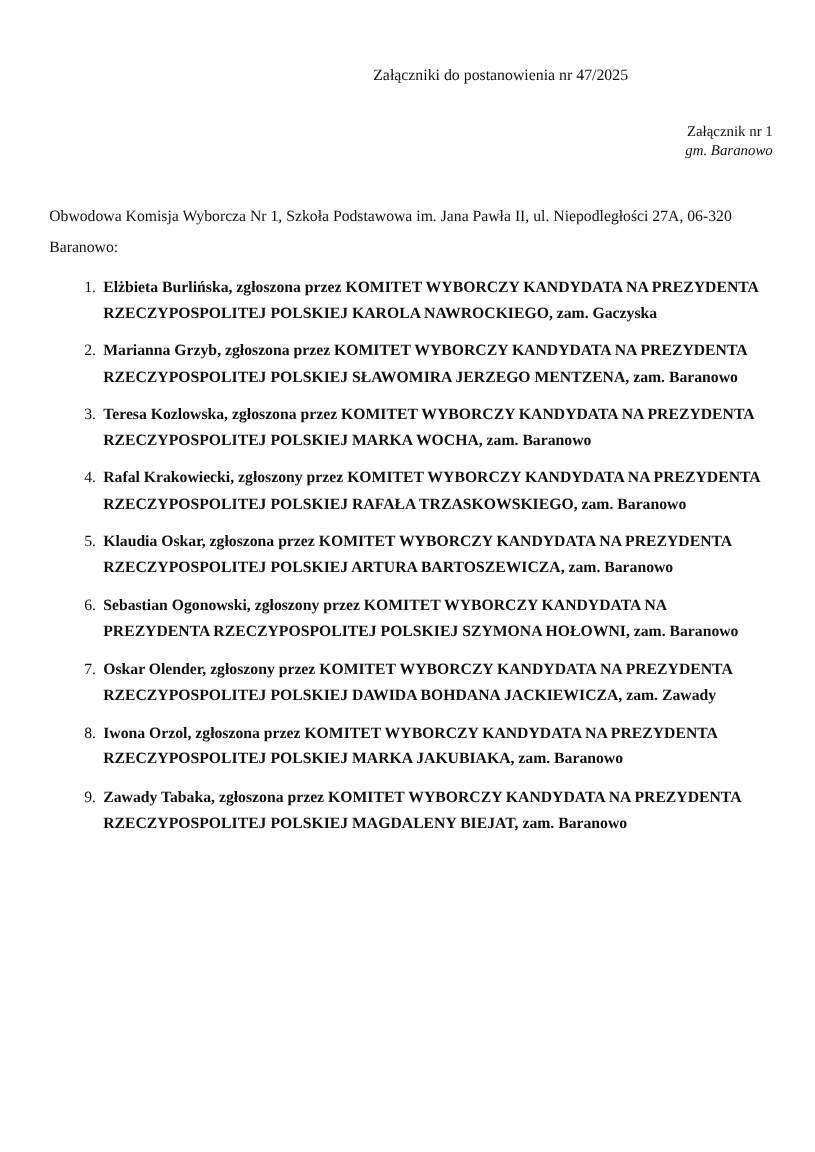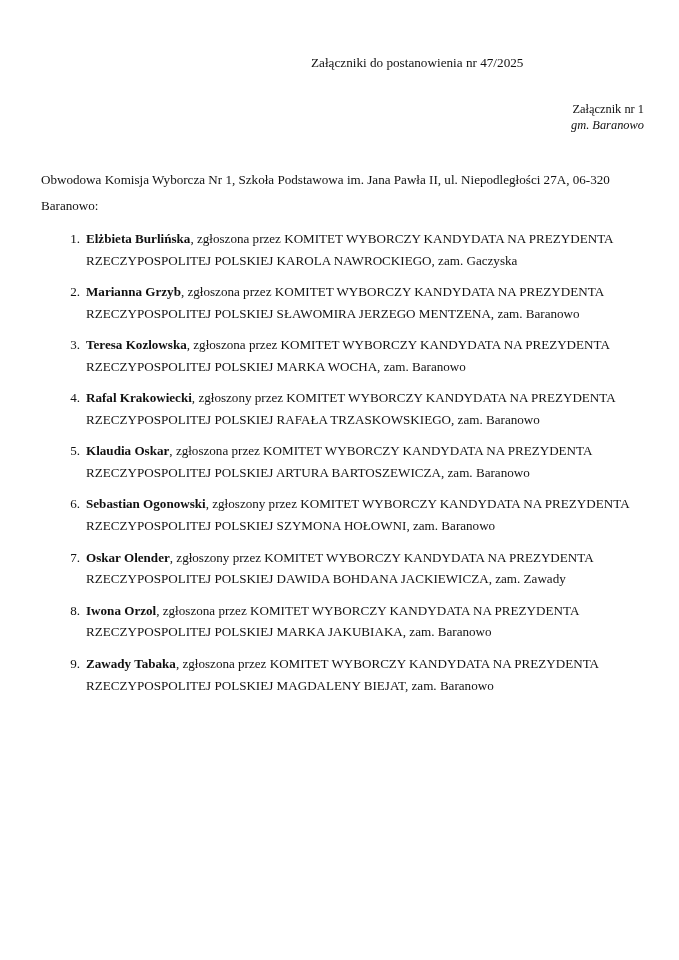--- a/index.html
+++ b/index.html
@@ -94,21 +94,21 @@
     left: 19px;
     top: 0;
     width: 20px;
     text-align: right;
     font-size: 13.1px;
   }
   .member-name {
     font-weight: bold;
   }
   .member-rest {
-    font-weight: normal;
+    font-weight: bold;
   }
 </style>
 </head>
 <body>
 
 <div class="page">
 
   <div class="header-block">
     <span class="hline">Załączniki do postanowienia nr 47/2025</span>
   </div>

